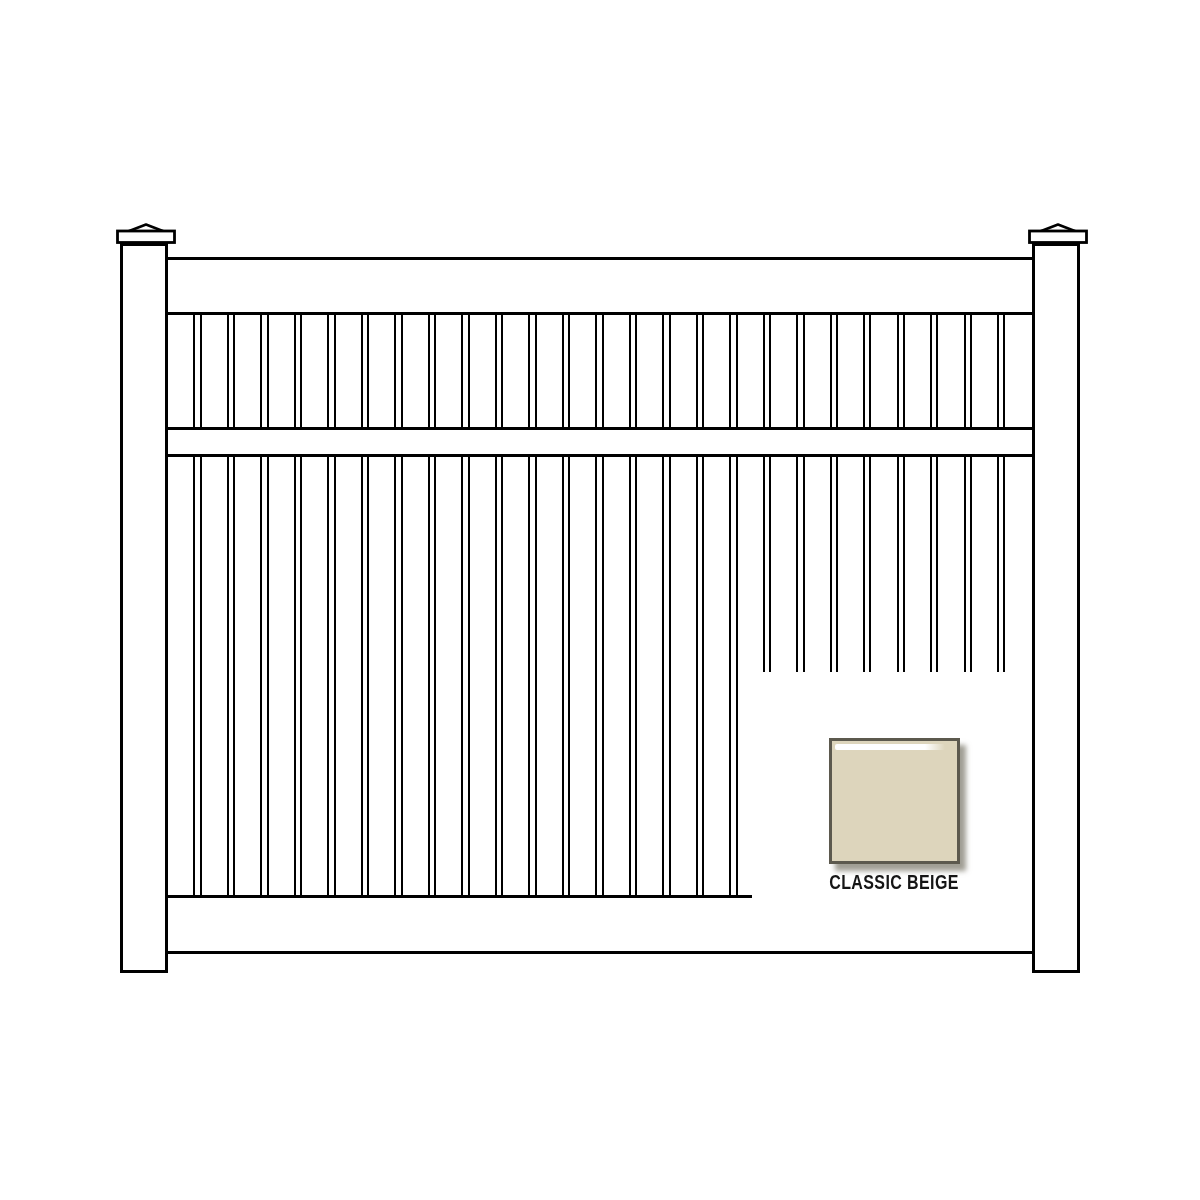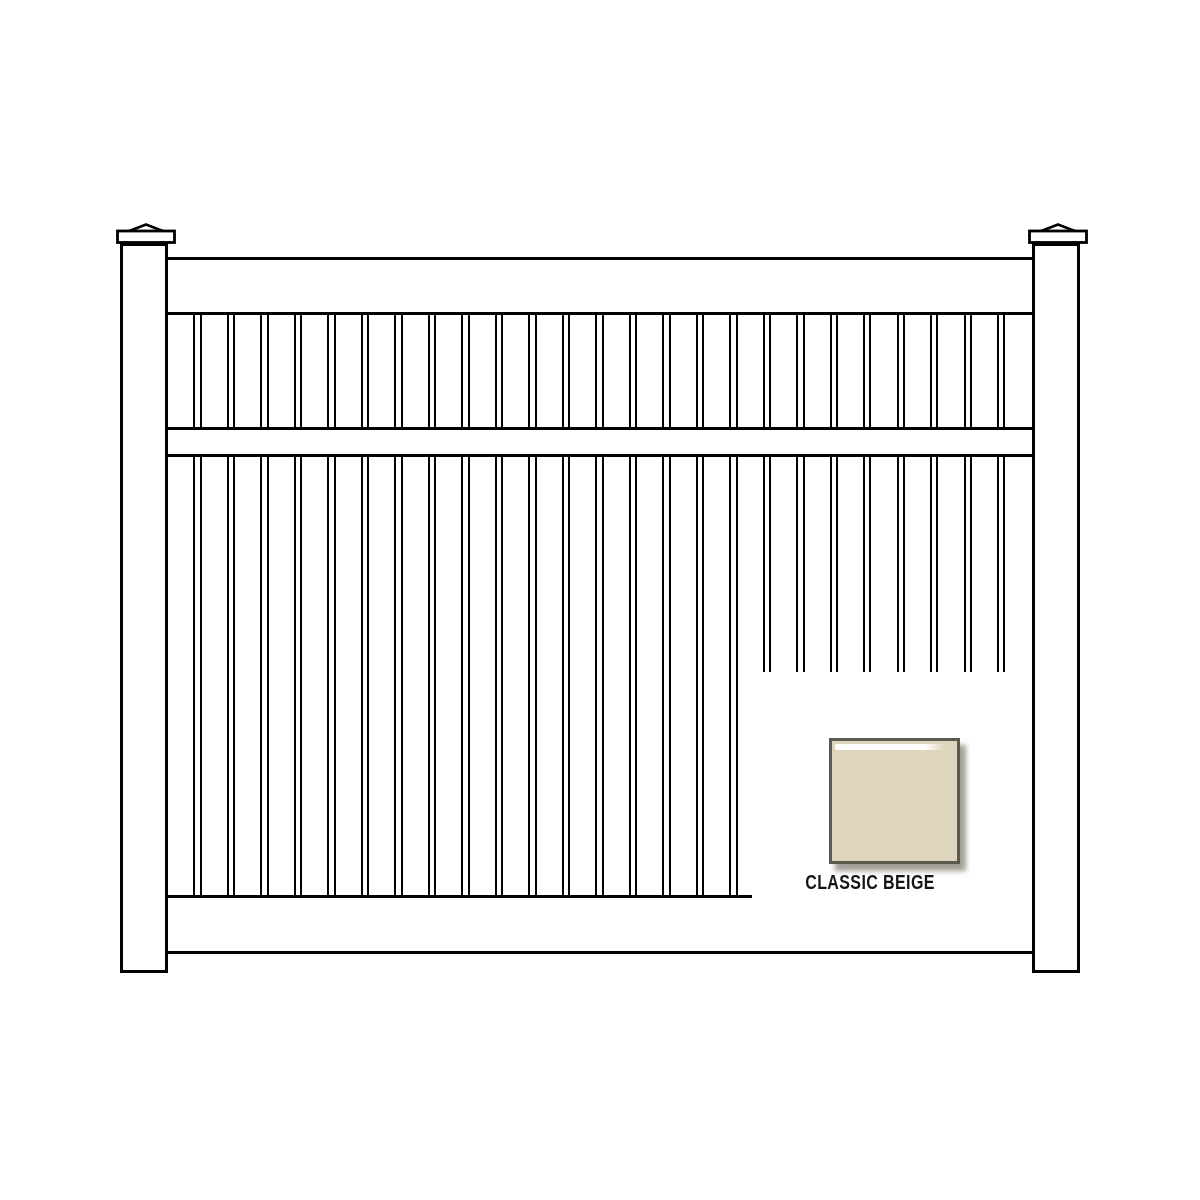--- a/index.html
+++ b/index.html
@@ -98,20 +98,21 @@
     top: 3px;
     height: 6px;
     background: linear-gradient(to right, var(--swatch-highlight, #ffffff) 82%, rgba(255,255,255,0));
     border-radius: 2px;
   }
   .swatch-label {
     position: absolute;
     left: 789px;
     top: 872px;
     width: 211px;
+    text-align: center;
     font-weight: bold;
     font-size: 20px;
     line-height: 20px;
     color: var(--swatch-label-color, #151515);
     letter-spacing: 0.5px;
     z-index: 4;
     white-space: nowrap;
   }
   .swatch-label .inner {
     display: inline-block;

